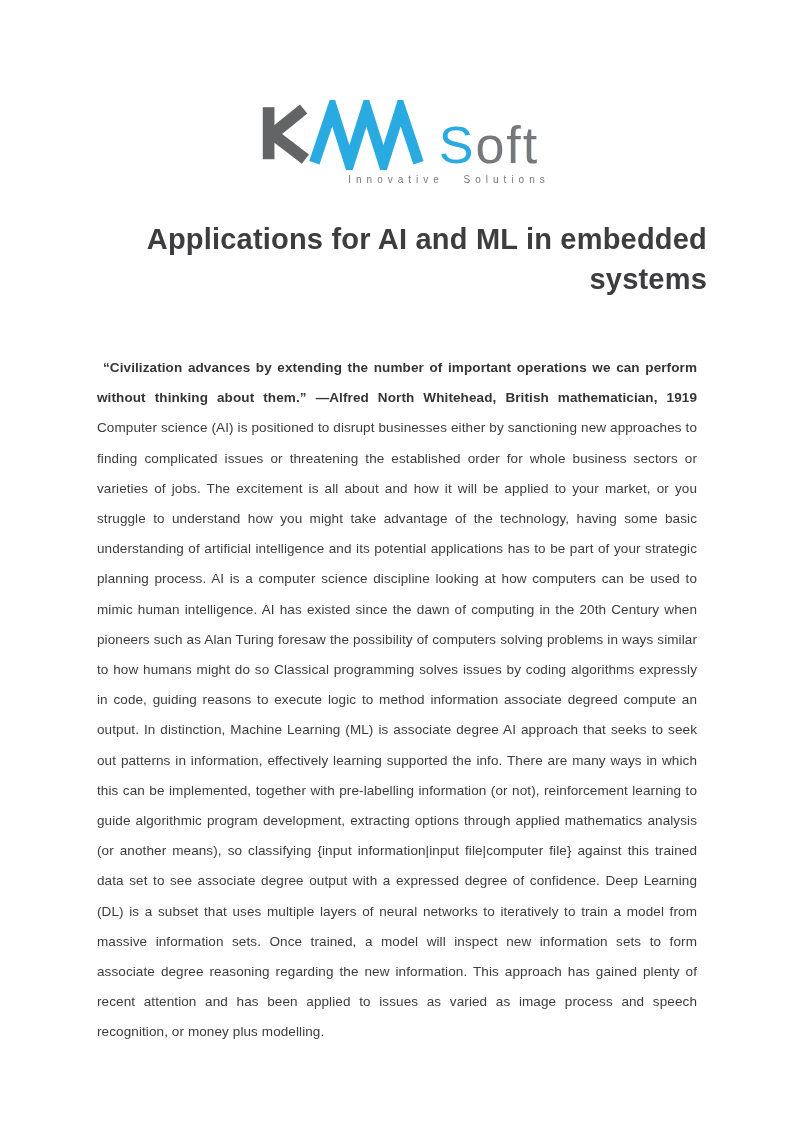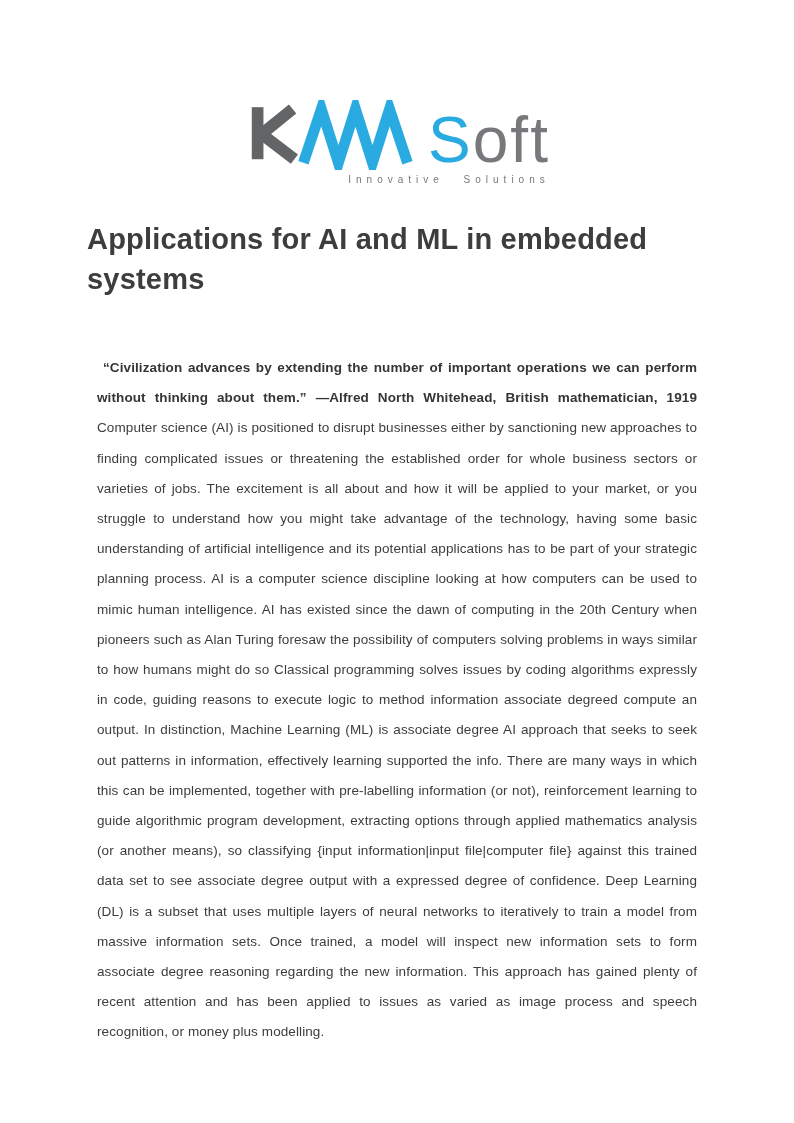--- a/index.html
+++ b/index.html
@@ -23,21 +23,21 @@
     padding-top: 98px;
     height: 72px;
   }
   .logo-mark {
     display: inline-block;
     height: 70px;
     margin-right: 6px;
   }
   .logo-mark svg { display: block; }
   .soft {
-    font-size: 64px;
+    font-size: 52px;
     line-height: 0.92;
     font-weight: 400;
     letter-spacing: 2px;
     white-space: nowrap;
     margin-top: 8px;
   }
   .soft .s-blue { color: #29abe2; }
   .soft .oft    { color: #77787b; }
   .tagline {
     margin-top: 4px;
@@ -45,21 +45,21 @@
     transform: translateX(52px);
     font-size: 10px;
     letter-spacing: 5px;
     word-spacing: 12px;
     color: #77787b;
     font-weight: 400;
   }
   .title {
     width: 620px;
     margin: 34px auto 16px;
-    text-align: left;
+    text-align: right;
     font-size: 29px;
     line-height: 40px;
     font-weight: 700;
     color: #3d3d3f;
     letter-spacing: 0.2px;
   }
   .article {
     margin: 54px 97px 0 97px;
     font-size: 13.5px;
     line-height: 30.2px;

